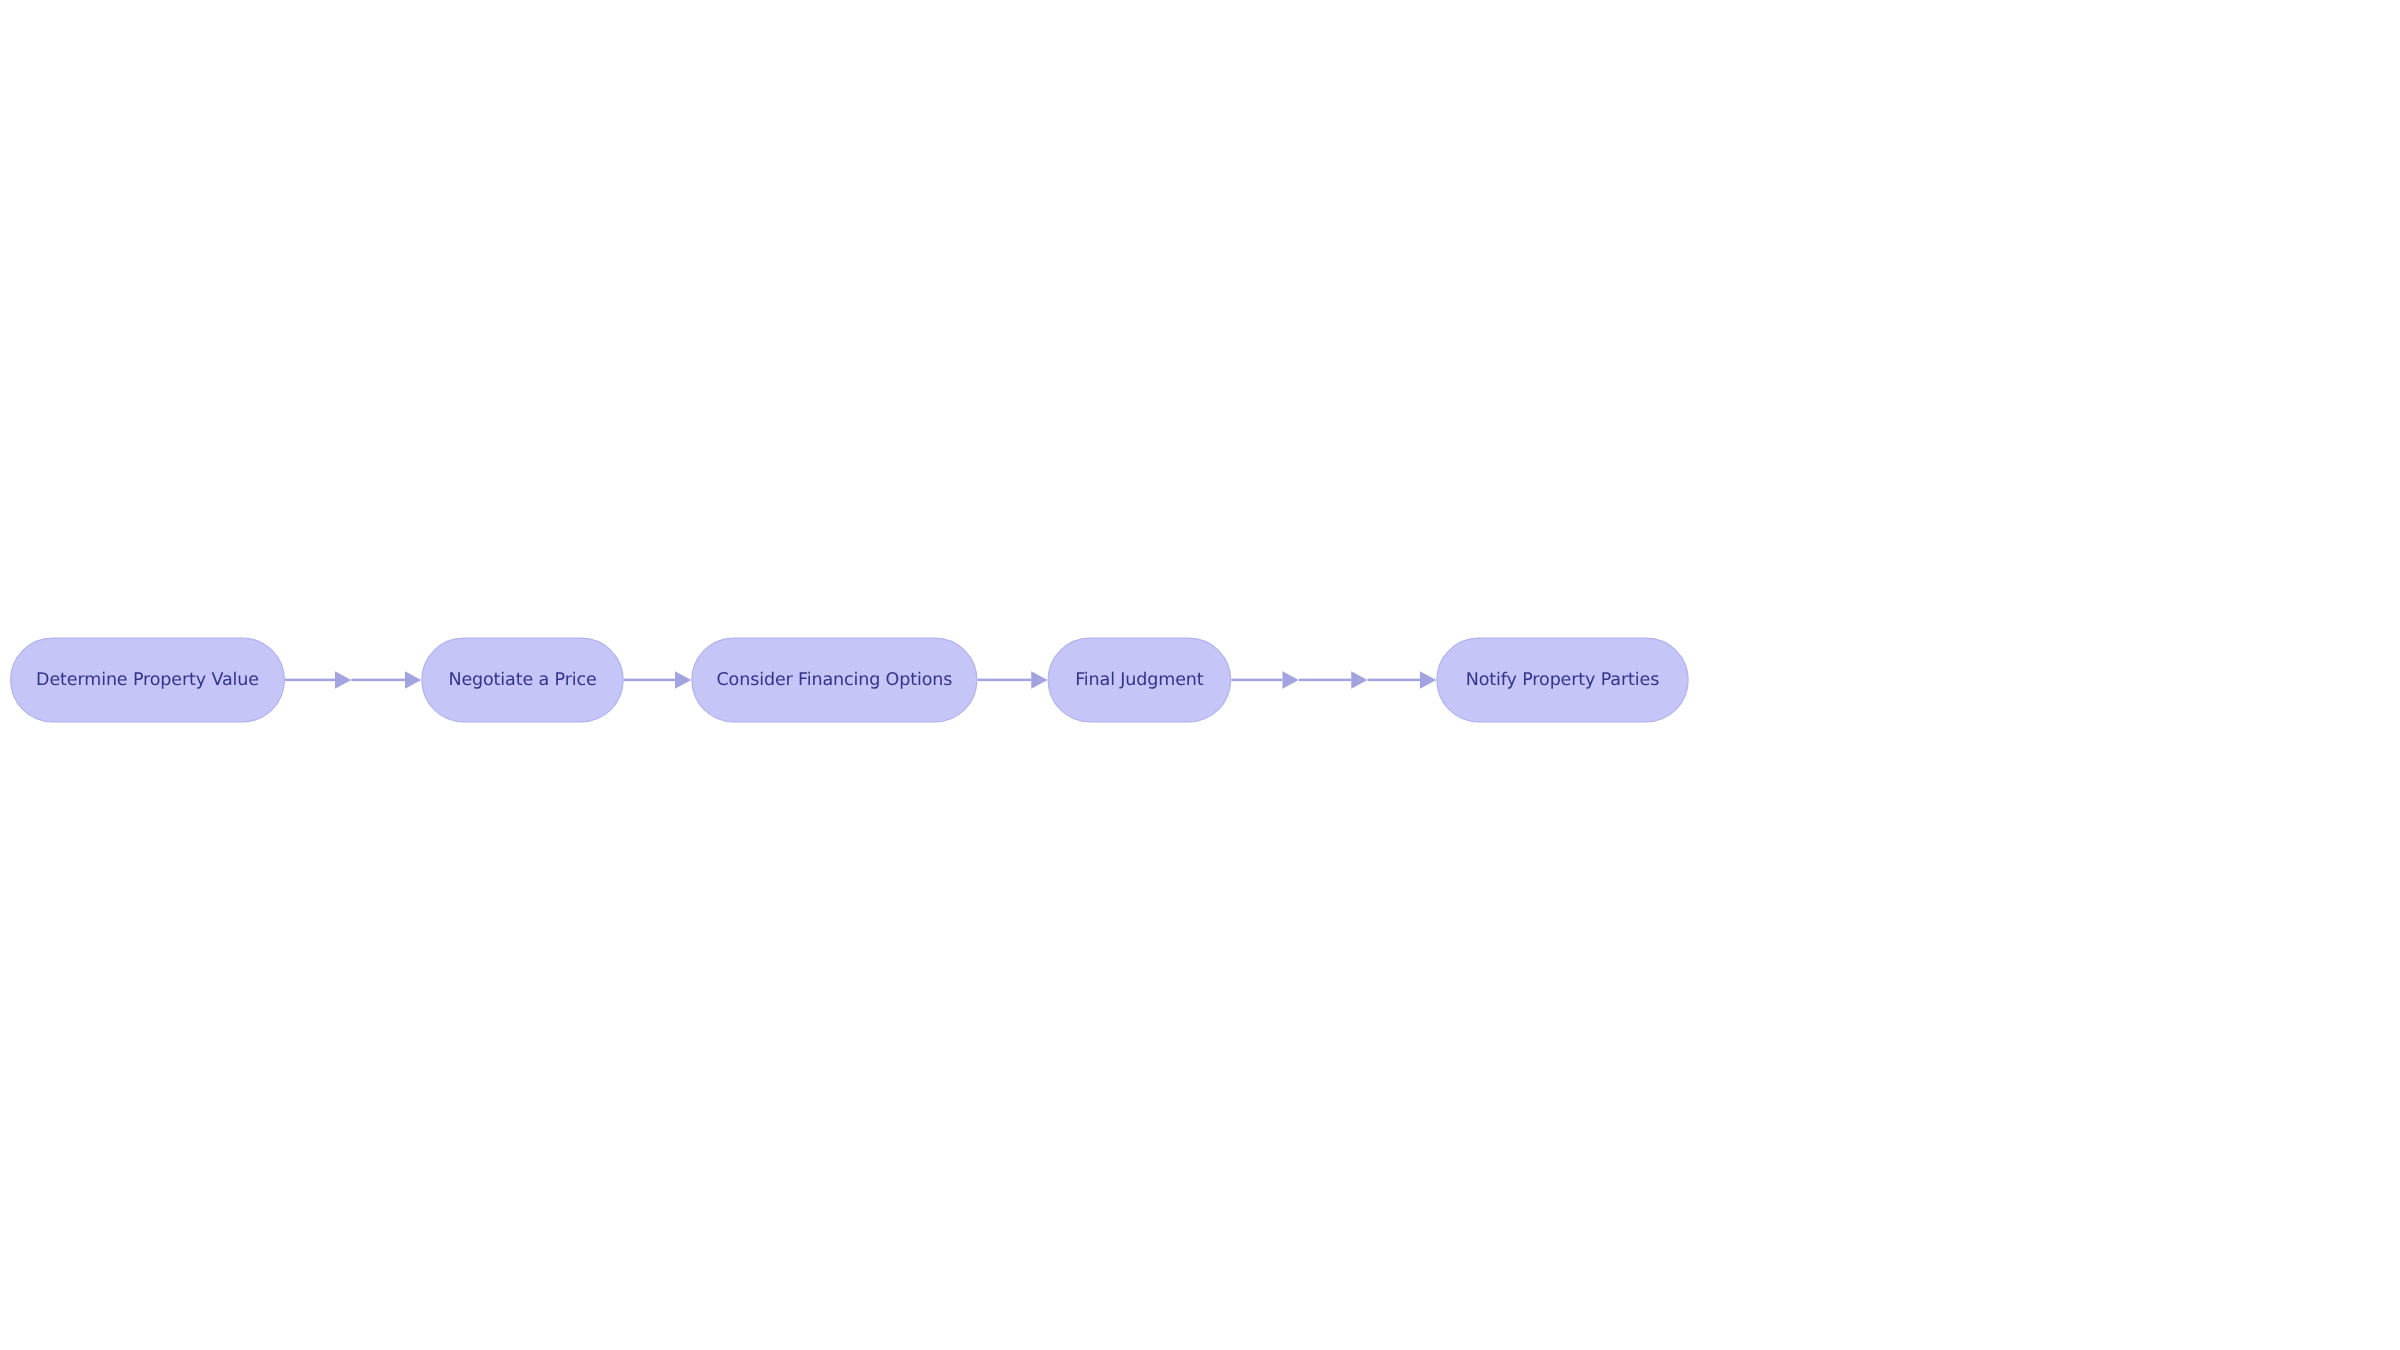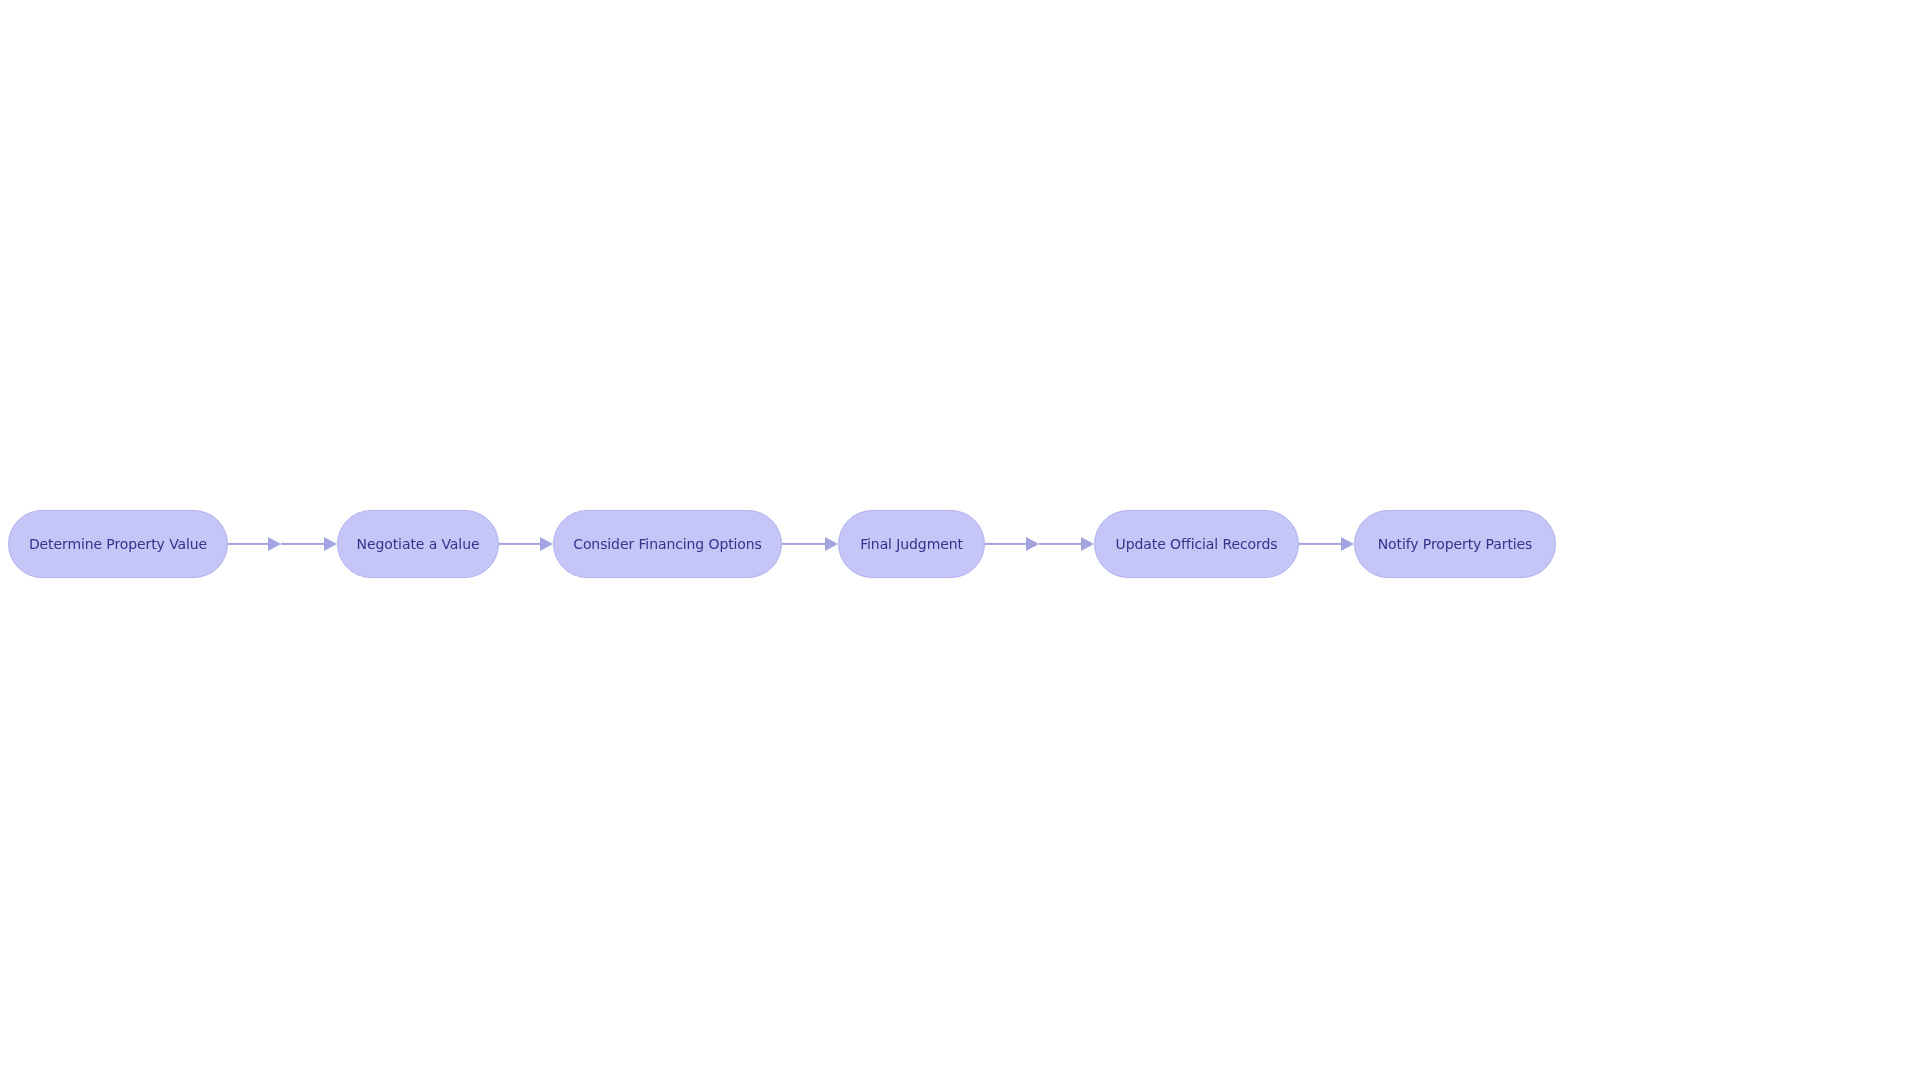--- a/index.html
+++ b/index.html
@@ -101,21 +101,21 @@
       <span class="connector-line"></span>
       <span class="connector-head"></span>
     </div>
 
     <div class="connector" style="width:56px;">
       <span class="connector-line"></span>
       <span class="connector-head"></span>
     </div>
 
     <div class="node" style="width: 162px; height: 68px; border-radius: 34px;">
-      <span class="node-label">Negotiate a Value</span>
+      <span class="node-label">Negotiate a Price</span>
     </div>
     <div class="connector" style="width:54px;">
       <span class="connector-line"></span>
       <span class="connector-head"></span>
     </div>
 
     <div class="node" style="width: 229px; height: 68px; border-radius: 34px;">
       <span class="node-label">Consider Financing Options</span>
     </div>
     <div class="connector" style="width:56px;">
@@ -129,23 +129,20 @@
     <div class="connector" style="width:54px;">
       <span class="connector-line"></span>
       <span class="connector-head"></span>
     </div>
 
     <div class="connector" style="width:55px;">
       <span class="connector-line"></span>
       <span class="connector-head"></span>
     </div>
 
-    <div class="node" style="width: 205px; height: 68px; border-radius: 34px;">
-      <span class="node-label">Update Official Records</span>
-    </div>
     <div class="connector" style="width:55px;">
       <span class="connector-line"></span>
       <span class="connector-head"></span>
     </div>
 
     <div class="node" style="width: 202px; height: 68px; border-radius: 34px;">
       <span class="node-label">Notify Property Parties</span>
     </div>
 
   </div>

